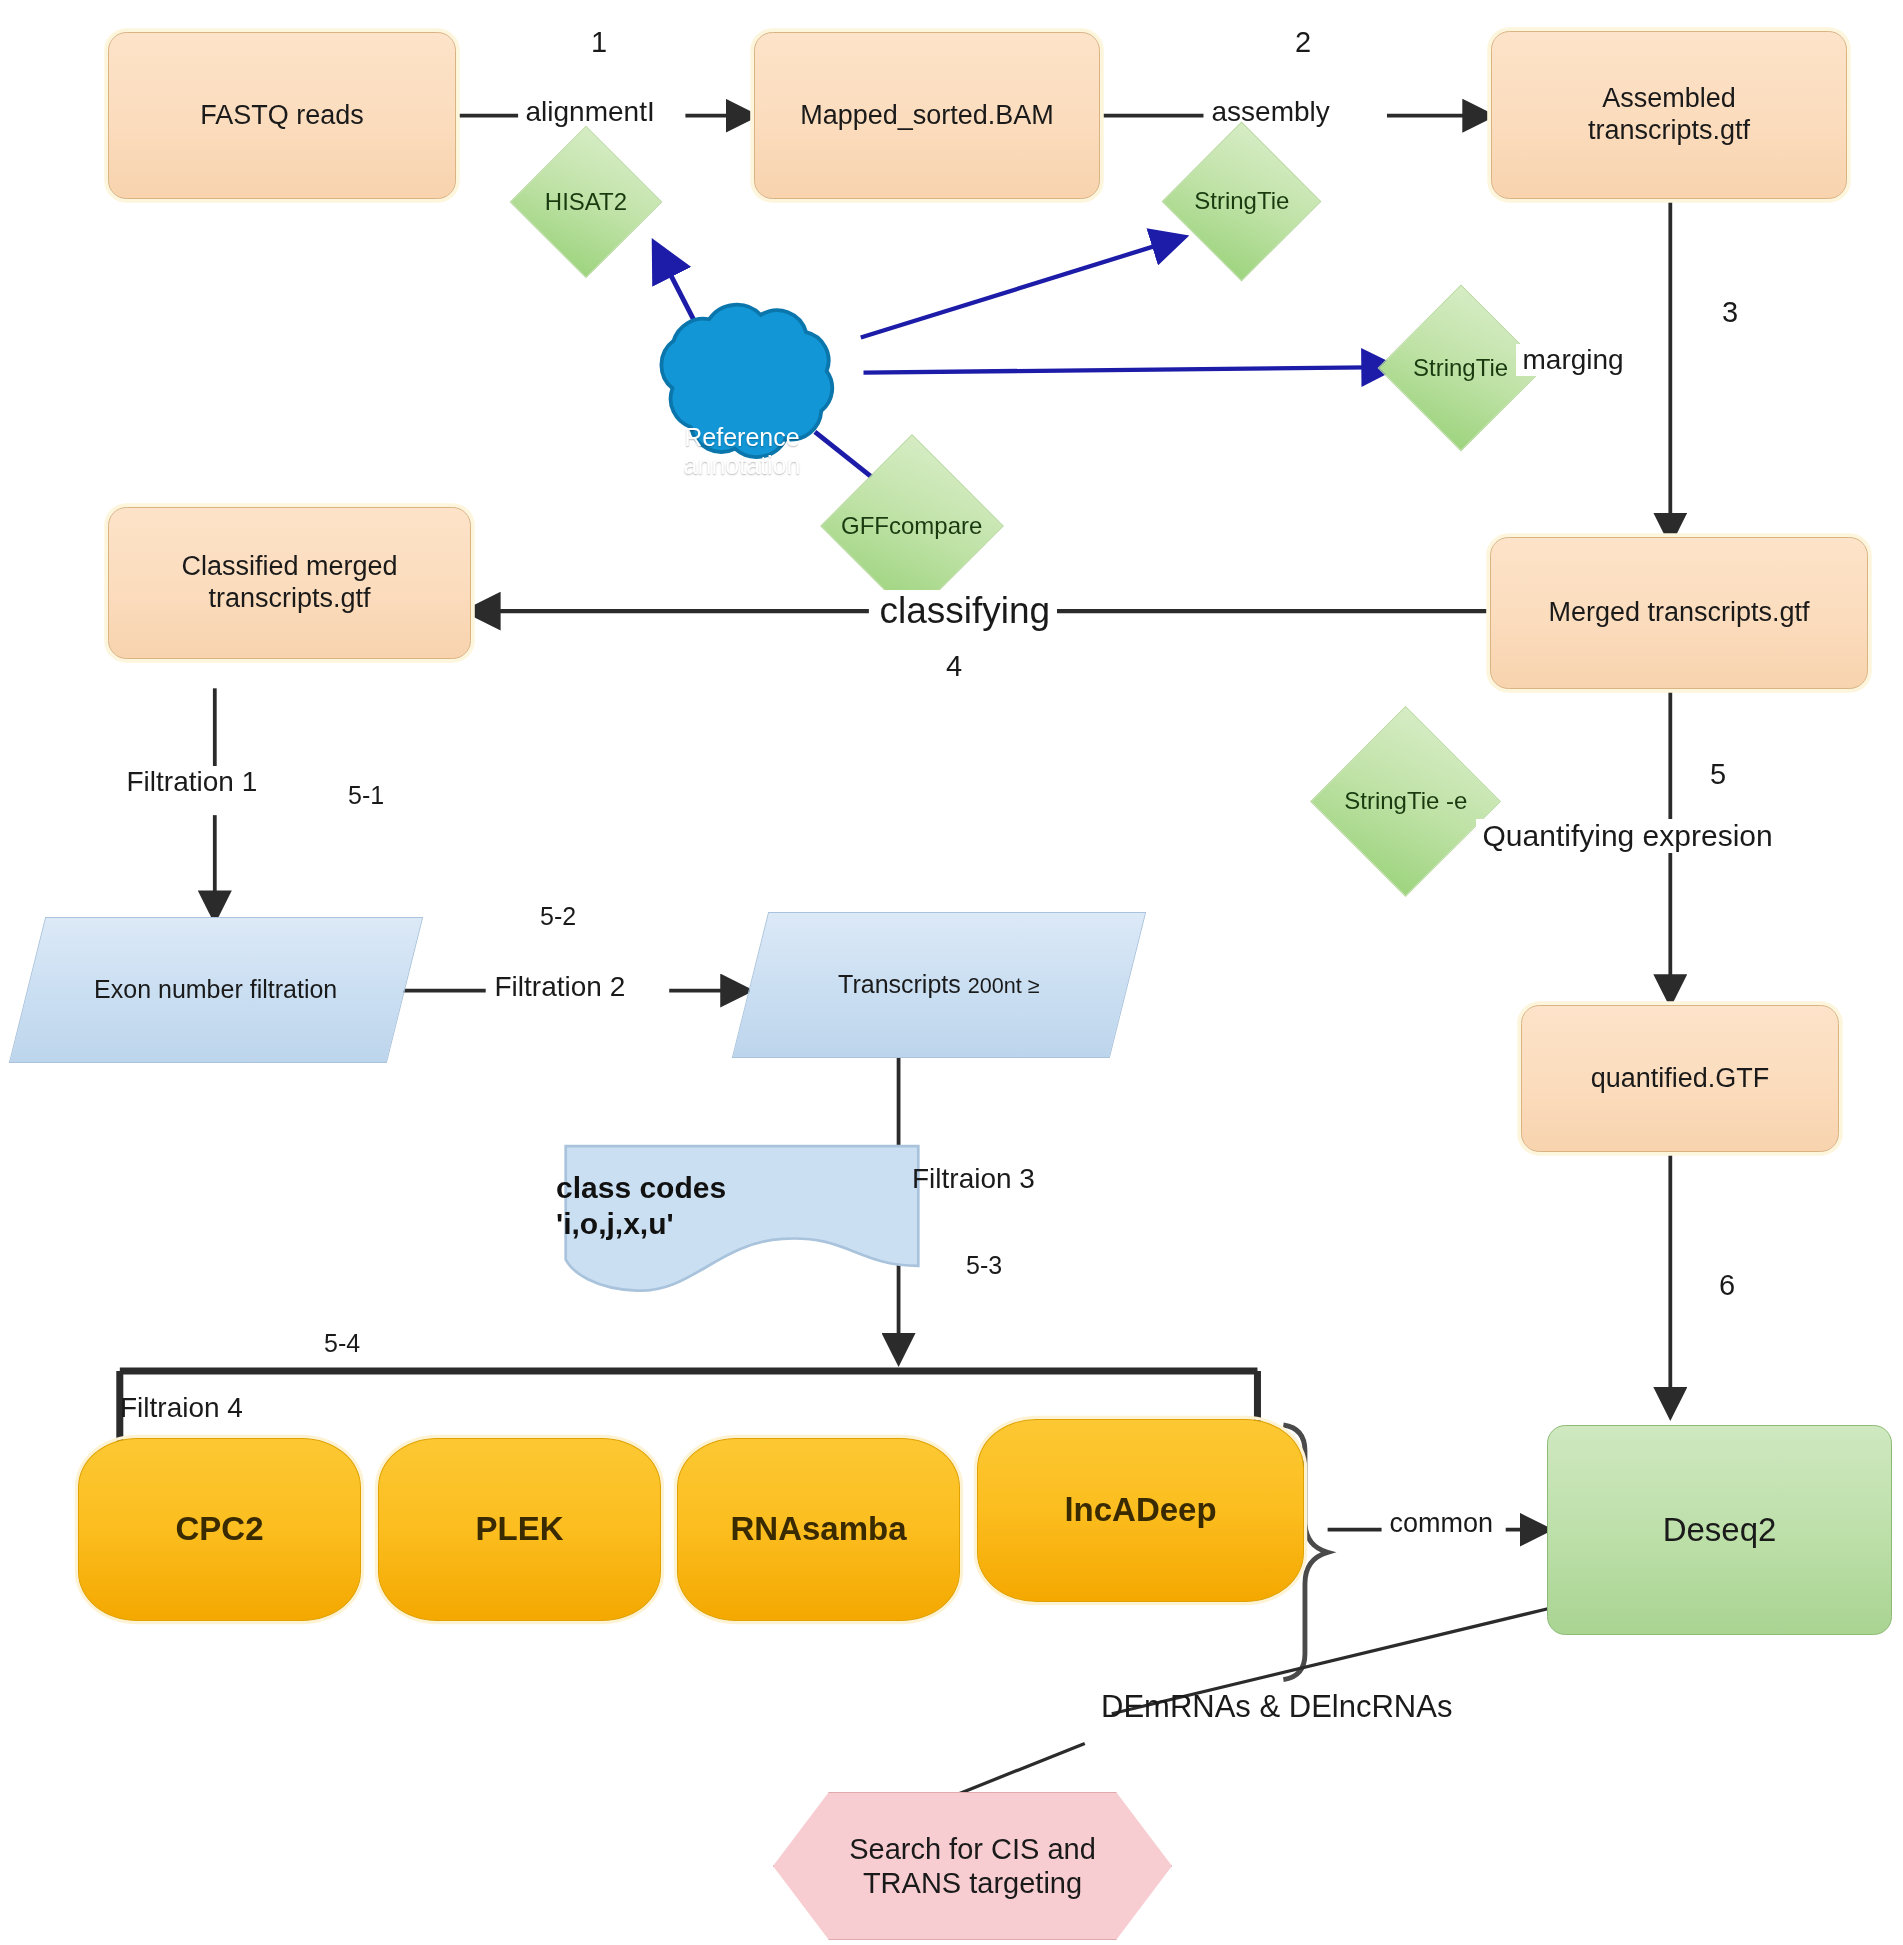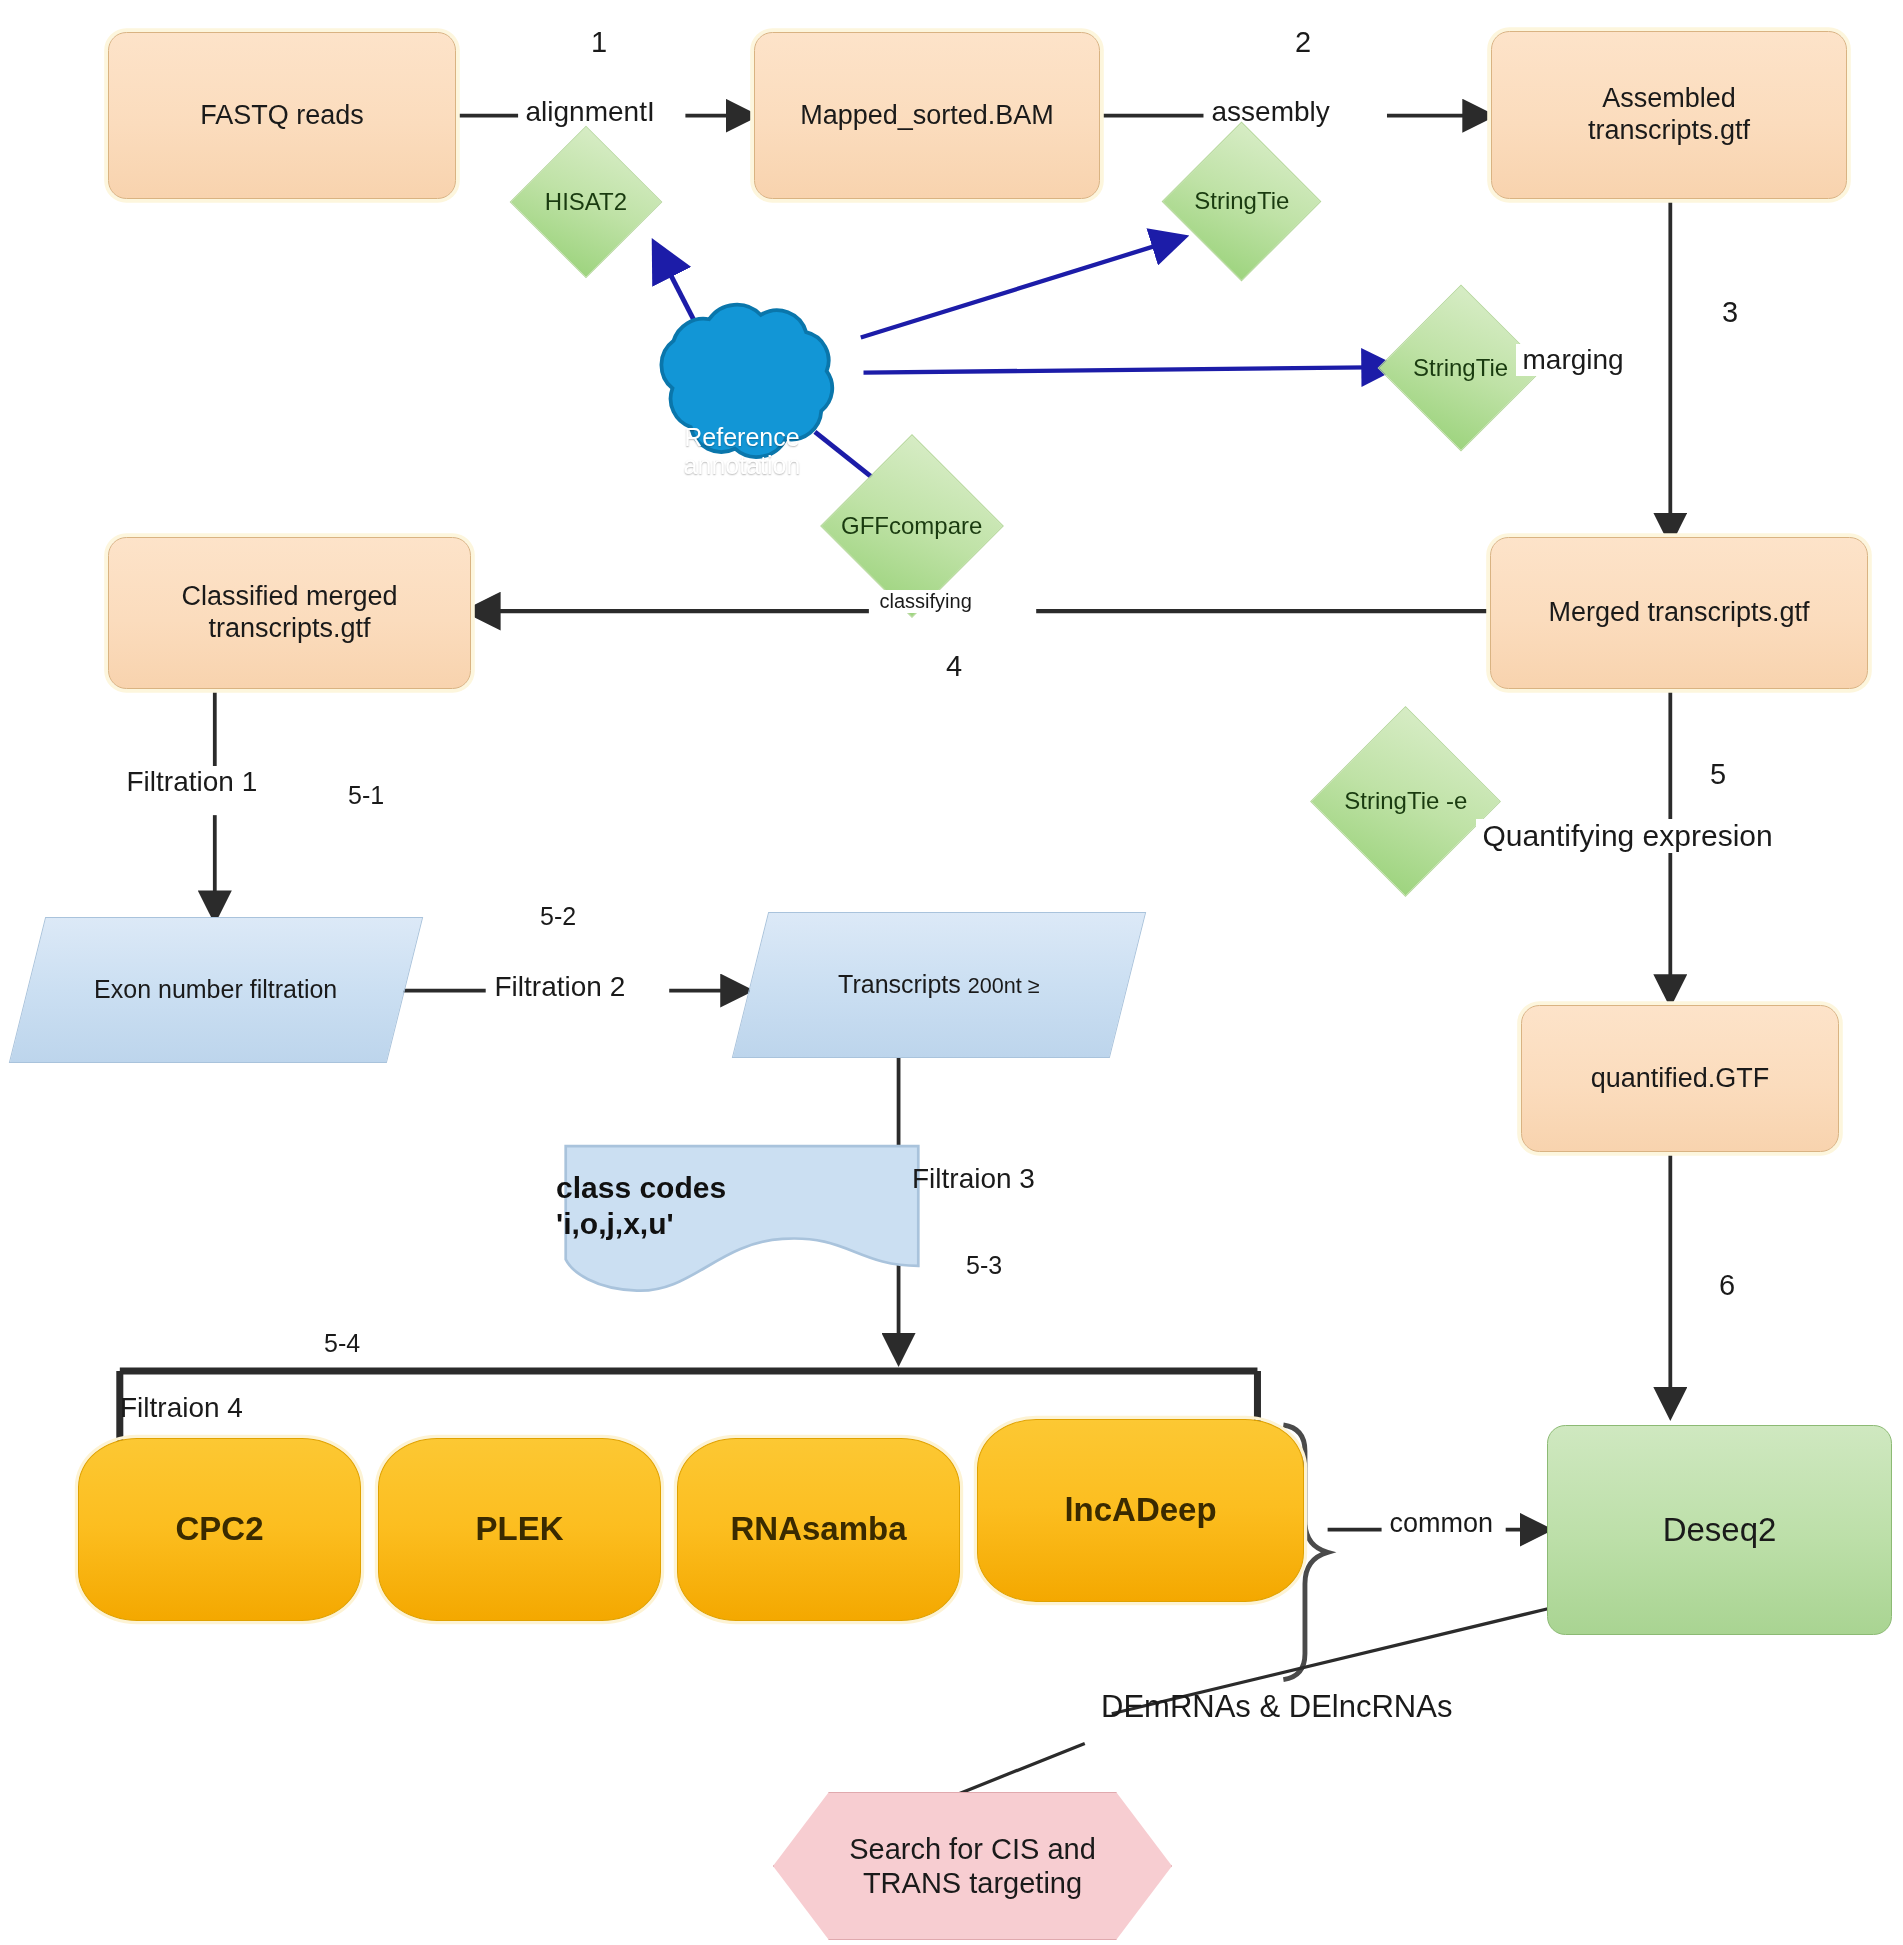--- a/index.html
+++ b/index.html
@@ -260,30 +260,30 @@
     </svg>
     <div class="cloud-label">
       <div>Reference</div>
       <div>annotation</div>
     </div>
   </div>
 
   <div class="label num" style="left:1722px; top:296px;">3</div>
   <div class="label onwhite" style="left:1516px; top:344px;">marging</div>
 
-  <div class="node box-orange" style="left:108px; top:537px; width:363px; height:152px; flex-direction:column;">
+  <div class="node box-orange" style="left:108px; top:507px; width:363px; height:152px; flex-direction:column;">
     <span>Classified merged</span>
     <span>transcripts.gtf</span>
   </div>
 
   <div class="node box-orange" style="left:1490px; top:537px; width:378px; height:152px;">
     <span>Merged transcripts.gtf</span>
   </div>
 
-  <div class="label onwhite" style="left:873px; top:590px; font-size:20px;">classifying</div>
+  <div class="label onwhite" style="left:873px; top:590px; font-size:37px;">classifying</div>
   <div class="label num" style="left:946px; top:650px;">4</div>
 
   <div class="node diamond" style="left:1338px; top:734px; width:135px; height:135px;">
     <span>StringTie -e</span>
   </div>
   <div class="label num" style="left:1710px; top:758px;">5</div>
   <div class="label onwhite" style="left:1476px; top:819px; font-size:30px;">Quantifying expresion</div>
 
   <div class="label onwhite" style="left:120px; top:766px;">Filtration 1</div>
   <div class="label small" style="left:348px; top:781px;">5-1</div>

